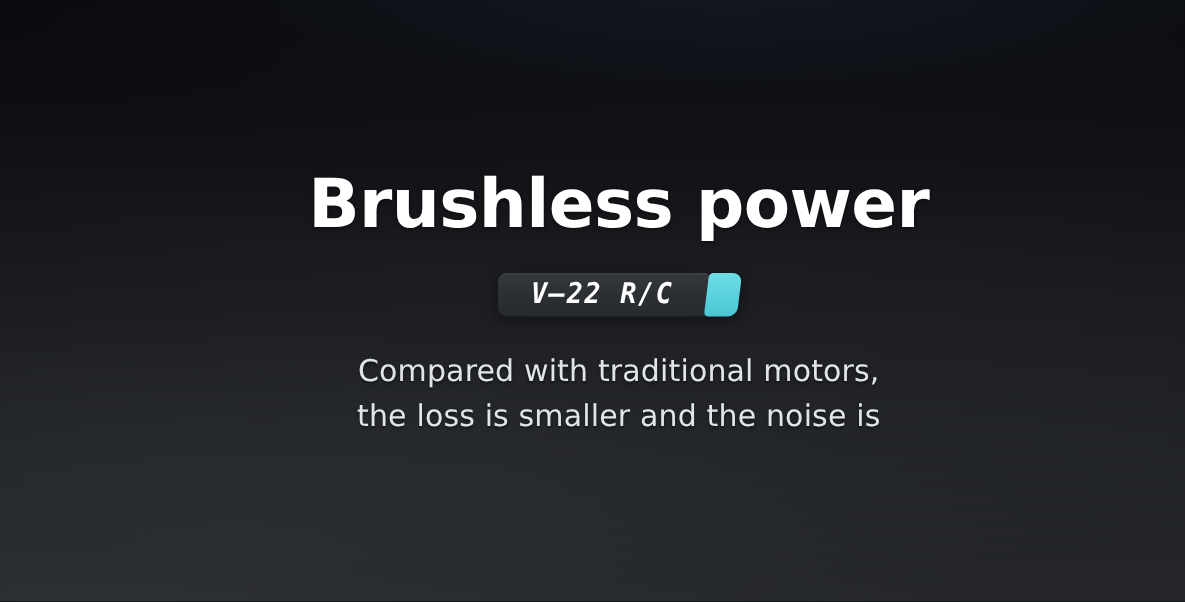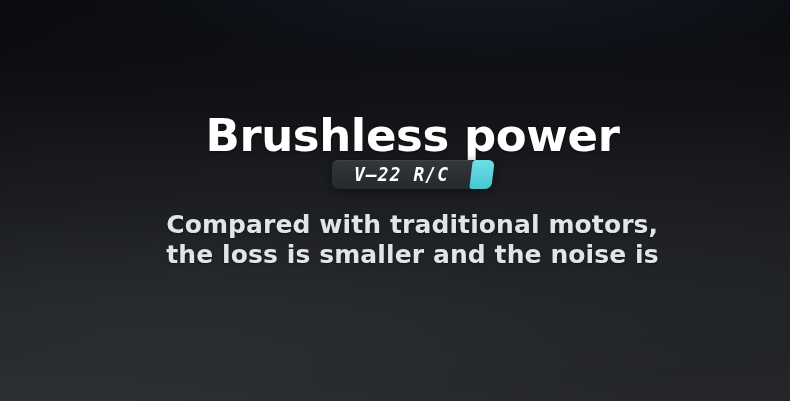--- a/index.html
+++ b/index.html
@@ -64,39 +64,40 @@
     pointer-events: none;
   }
 
   #content {
     position: absolute;
     inset: 0;
     display: flex;
     flex-direction: column;
     align-items: center;
     justify-content: flex-start;
-    text-align: left;
+    text-align: center;
     padding-left: 35px;
   }
 
   
   .headline {
     margin: 0;
     color: #ffffff;
     font-weight: 700;
     font-size: 45px;
     line-height: 48px;
     letter-spacing: -0.4px;
     white-space: nowrap;
     text-shadow: 0 1px 3px rgba(0,0,0,0.55);
   }
   #headline-block { margin-top: 112px; }
 
   
   #badge-row {
+    margin-top: 22px;
     display: flex;
     align-items: stretch;
     height: 29px;
     filter: drop-shadow(0 2px 5px rgba(0,0,0,0.45));
   }
   #badge-plate {
     display: flex;
     align-items: center;
     justify-content: center;
     padding: 0 20px 0 19px;
@@ -124,22 +125,22 @@
     transform: skewX(-7deg);
   }
 
   
   #subtitle-block {
     margin-top: 21px;
   }
   .subtitle-line {
     margin: 0;
     color: #e2e5e8;
-    font-weight: 700;
-    font-size: 25px;
+    font-weight: 400;
+    font-size: 20px;
     line-height: 30px;
     letter-spacing: 0.1px;
     white-space: nowrap;
     text-shadow: 0 1px 2px rgba(0,0,0,0.45);
   }
 </style>
 </head>
 <body>
 
 <div id="banner">

